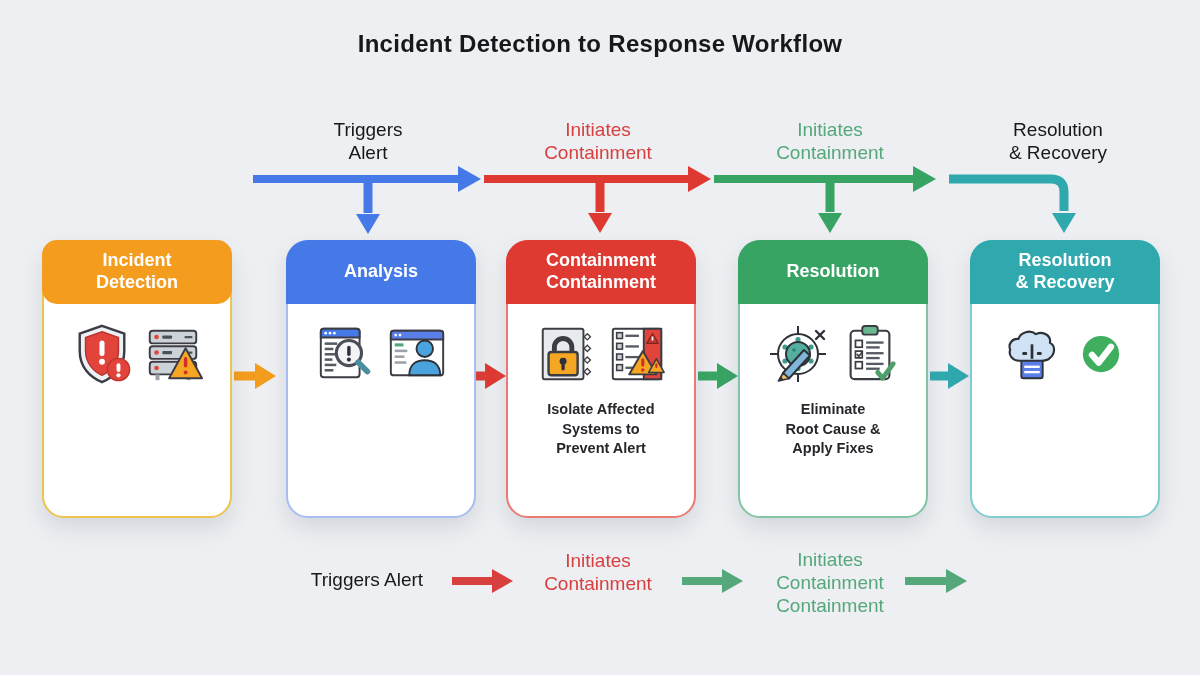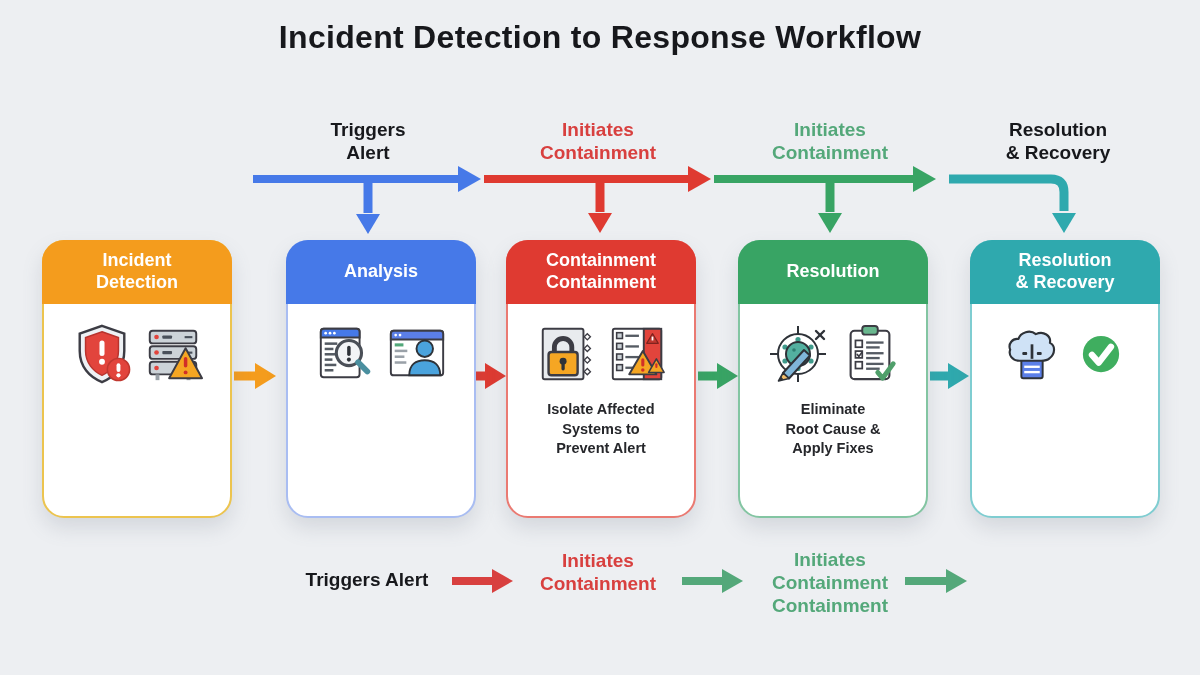--- a/index.html
+++ b/index.html
@@ -1,42 +1,42 @@
 <!DOCTYPE html>
 <html style="--background: #edeff2; --card_bg: #ffffff; --title_text: #17181c; --body_text: #26272b; --orange: #f49c1d; --blue: #4679e8; --red: #df3a31; --green: #38a464; --teal: #2fa9ae; --label_red: #d8403f; --label_green: #54a87a;"><head>
 <meta charset="utf-8">
 <style>
   html,body{margin:0;padding:0;}
   .canvas{position:relative;width:1200px;height:675px;background:var(--background,#edeff2);
           font-family:"Liberation Sans",sans-serif;overflow:hidden;}
-  .title{position:absolute;top:19px;left:0;width:100%;text-align:center;margin:0;
-         font-size:32px;font-weight:bold;color:var(--title_text,#17181c);letter-spacing:.3px;}
+  .title{position:absolute;top:30px;left:0;width:100%;text-align:center;margin:0;
+         font-size:24px;font-weight:bold;color:var(--title_text,#17181c);letter-spacing:.3px;}
   .arrows{position:absolute;left:0;top:0;width:1200px;height:675px;pointer-events:none;}
   .arrows line,.arrows path{fill:none;}
   .st-blue{stroke:var(--blue);} .fl-blue{fill:var(--blue);}
   .st-red{stroke:var(--red);}   .fl-red{fill:var(--red);}
   .st-green{stroke:var(--green);} .fl-green{fill:var(--green);}
   .st-teal{stroke:var(--teal);} .fl-teal{fill:var(--teal);}
   .st-orange{stroke:var(--orange);} .fl-orange{fill:var(--orange);}
   .st-lred{stroke:var(--label_red);} .fl-lred{fill:var(--label_red);}
   .st-lgreen{stroke:var(--label_green);} .fl-lgreen{fill:var(--label_green);}
 
   .top-label,.bottom-label{position:absolute;transform:translate(-50%,-50%);text-align:center;
-      font-weight:bold;font-size:19px;line-height:1.22;white-space:pre-line;}
+      font-weight:normal;font-size:19px;line-height:1.22;white-space:pre-line;}
   .t-dark{color:var(--title_text,#17181c);}
   .t-red{color:var(--label_red,#d8403f);}
   .t-green{color:var(--label_green,#54a87a);}
 
   .card{position:absolute;top:240px;width:190px;height:278px;box-sizing:border-box;
         background:var(--card_bg,#fff);border-radius:22px;border:2px solid;
         box-shadow:0 10px 20px rgba(100,110,130,.18);}
   .card-header{height:64px;margin:-2px -2px 0 -2px;border-radius:22px 22px 0 0;
         display:flex;align-items:center;justify-content:center;text-align:center;
         color:#fff;font-weight:bold;font-size:18px;line-height:1.22;white-space:pre-line;}
-  .stage-orange{border-color:#ecc44f;} .stage-orange .card-header{background:var(--orange);}
+  .stage-orange{border-color:#ecc44f;} .stage-orange .card-header{background:var(--orange);border-radius:15px;}
   .stage-blue{border-color:#a9bdf2;}   .stage-blue .card-header{background:var(--blue);}
   .stage-red{border-color:#ea7a72;}    .stage-red .card-header{background:var(--red);}
   .stage-green{border-color:#83c5a2;}  .stage-green .card-header{background:var(--green);}
   .stage-teal{border-color:#7fcdd1;}   .stage-teal .card-header{background:var(--teal);}
 
   .icon-row{display:flex;justify-content:center;align-items:center;gap:9px;margin-top:16px;height:68px;}
   .card-desc{margin-top:12px;padding:0 6px;text-align:center;font-size:14.5px;font-weight:bold;
         color:var(--body_text,#26272b);line-height:1.35;white-space:pre-line;}
 </style>
 </head>

